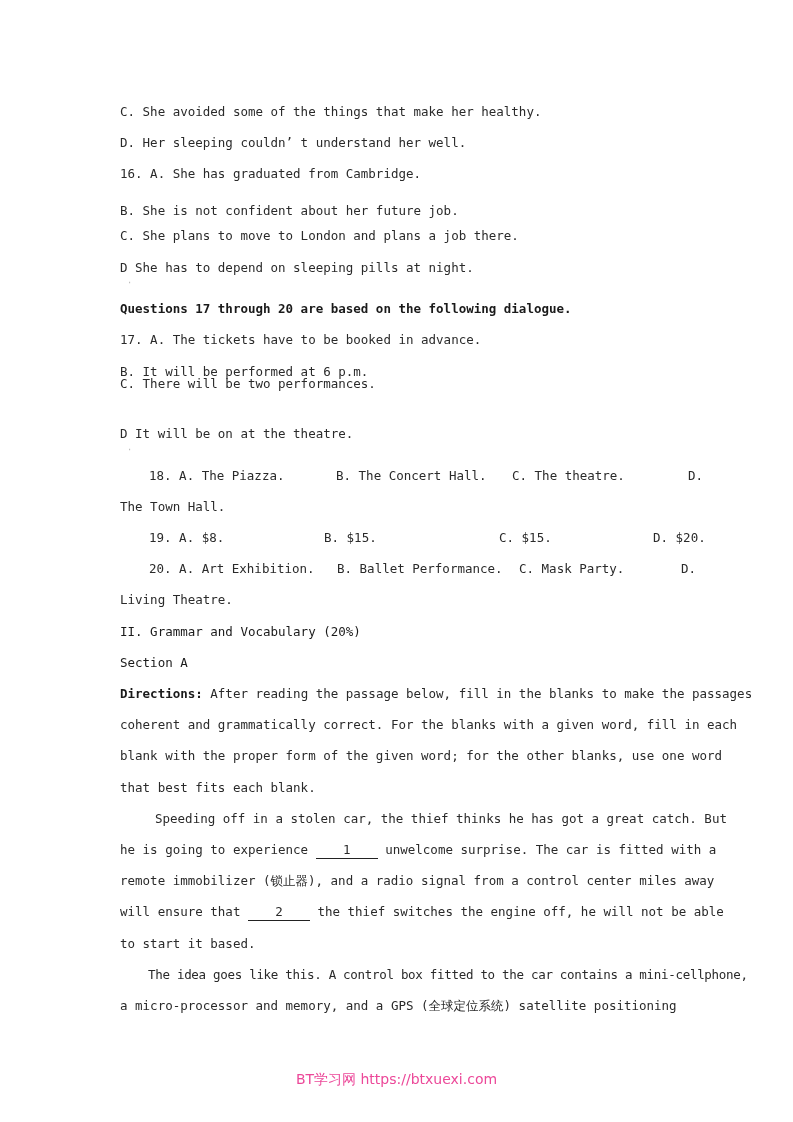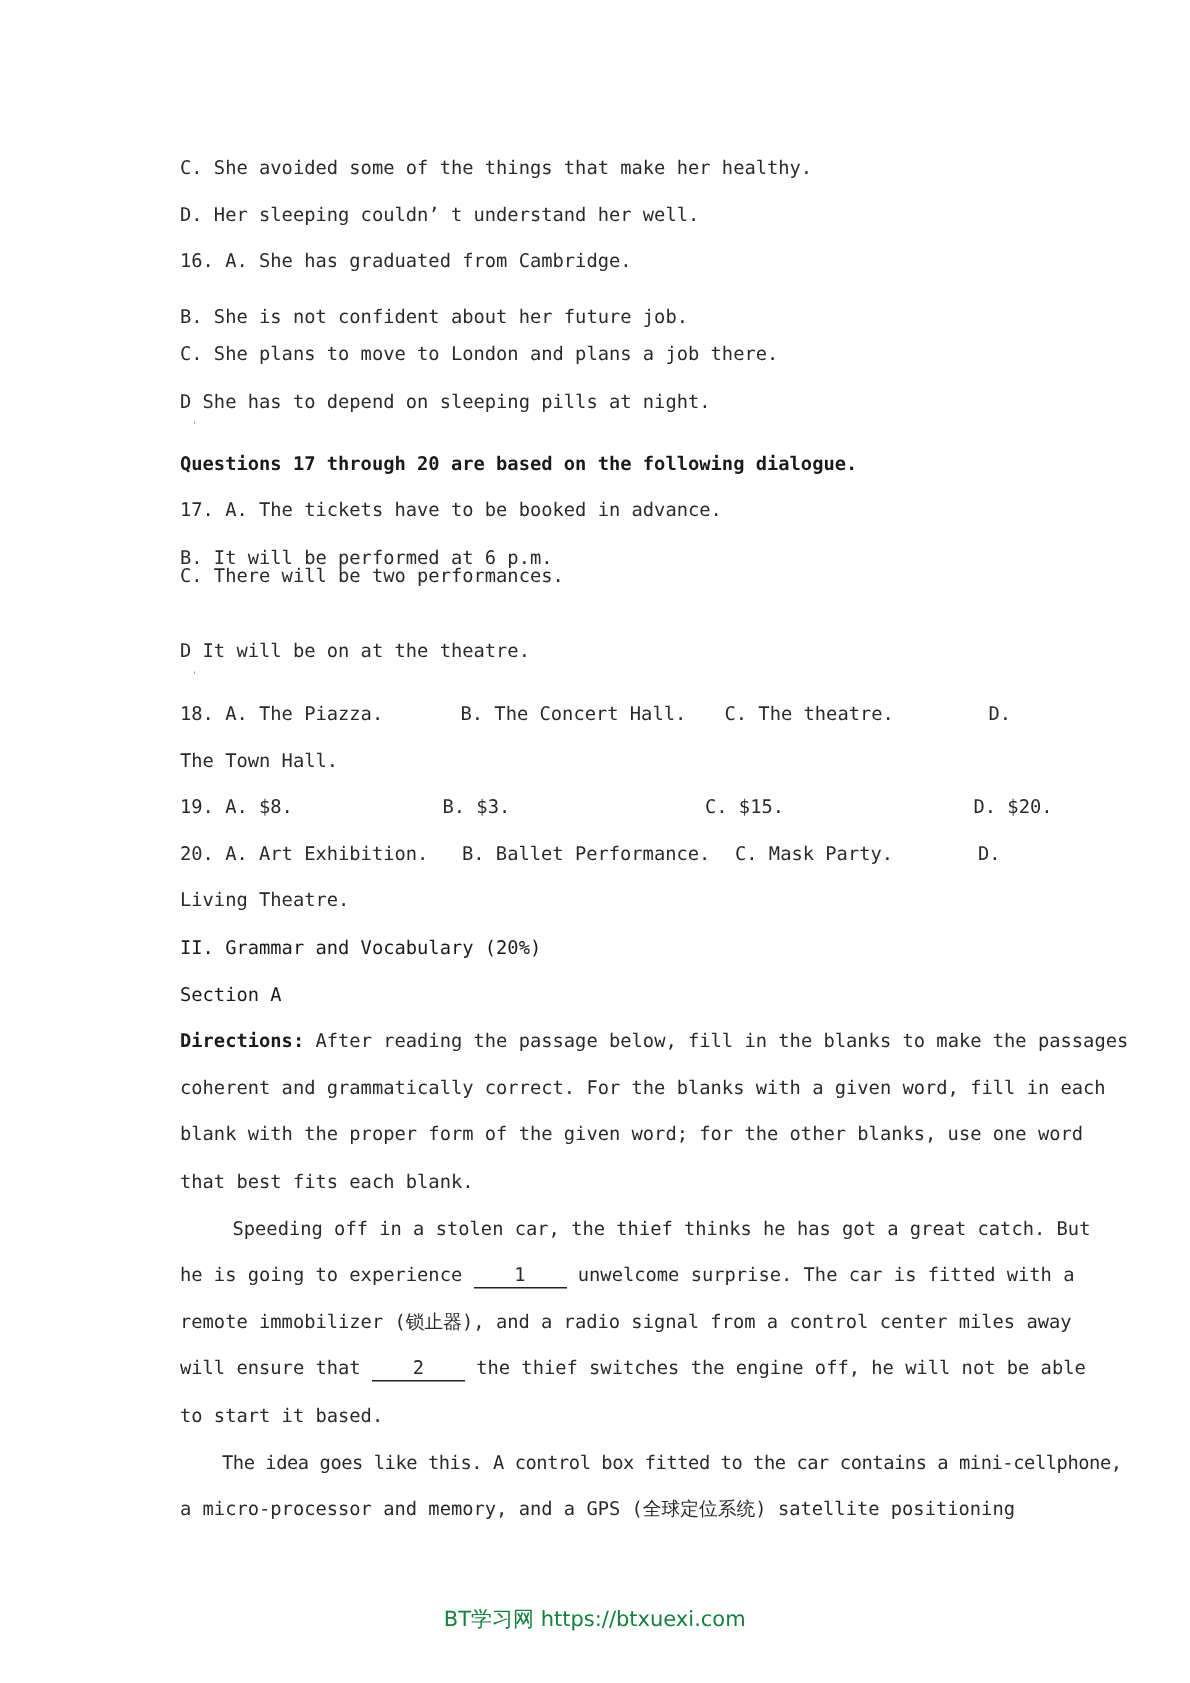--- a/index.html
+++ b/index.html
@@ -3,22 +3,22 @@
 <meta charset="utf-8">
 <style>
   html, body { margin:0; padding:0; background:#ffffff; }
   body { width:793px; height:1122px; position:relative; overflow:hidden;
          font-family:"DejaVu Sans Mono","Liberation Mono",monospace; color:#2a2a2a; }
   .line { position:absolute; left:120px; font-size:12.5px; white-space:nowrap; line-height:16px; }
   .bold { font-weight:bold; color:#1a1a1a; }
   .tick { position:absolute; left:128px; font-size:6px; color:#777; }
   .blank { display:inline-block; border-bottom:1px solid #222; text-align:center; }
   .footer { position:absolute; left:0; width:793px; top:1071px; text-align:center;
-            font-family:"DejaVu Sans","Liberation Sans",sans-serif; font-size:14px; color:#15803d; }
-  .col { position:absolute; white-space:nowrap; font-size:12.5px; line-height:16px; }
+            font-family:"DejaVu Sans","Liberation Sans",sans-serif; font-size:14px; color:#ec4899; }
+  .col { position:absolute; white-space:nowrap; font-size:12.5px; line-height:16px;margin-left:29px; }
 </style>
 </head>
 <body>
 
 <div>
 
   <div class="line" style="top:104px">C. She avoided some of the things that make her healthy.</div>
   <div class="line" style="top:135px">D. Her sleeping couldn’ t understand her well.</div>
 
   <div class="line" style="top:166px">16. A. She has graduated from Cambridge.</div>
@@ -38,23 +38,23 @@
   <div>
     <div class="col" style="left:120px; top:468px">18. A. The Piazza.</div>
     <div class="col" style="left:307px; top:468px">B. The Concert Hall.</div>
     <div class="col" style="left:483px; top:468px">C. The theatre.</div>
     <div class="col" style="left:659px; top:468px">D.</div>
   </div>
   <div class="line" style="top:499px">The Town Hall.</div>
 
   <div>
     <div class="col" style="left:120px; top:530px">19. A. $8.</div>
-    <div class="col" style="left:295px; top:530px">B. $3.</div>
+    <div class="col" style="left:295px; top:530px">B. $15.</div>
     <div class="col" style="left:470px; top:530px">C. $15.</div>
-    <div class="col" style="left:649px; top:530px">D. $20.</div>
+    <div class="col" style="left:624px; top:530px">D. $20.</div>
   </div>
 
   <div>
     <div class="col" style="left:120px; top:561px">20. A. Art Exhibition.</div>
     <div class="col" style="left:308px; top:561px">B. Ballet Performance.</div>
     <div class="col" style="left:490px; top:561px">C. Mask Party.</div>
     <div class="col" style="left:652px; top:561px">D.</div>
   </div>
   <div class="line" style="top:592px">Living Theatre.</div>
 

